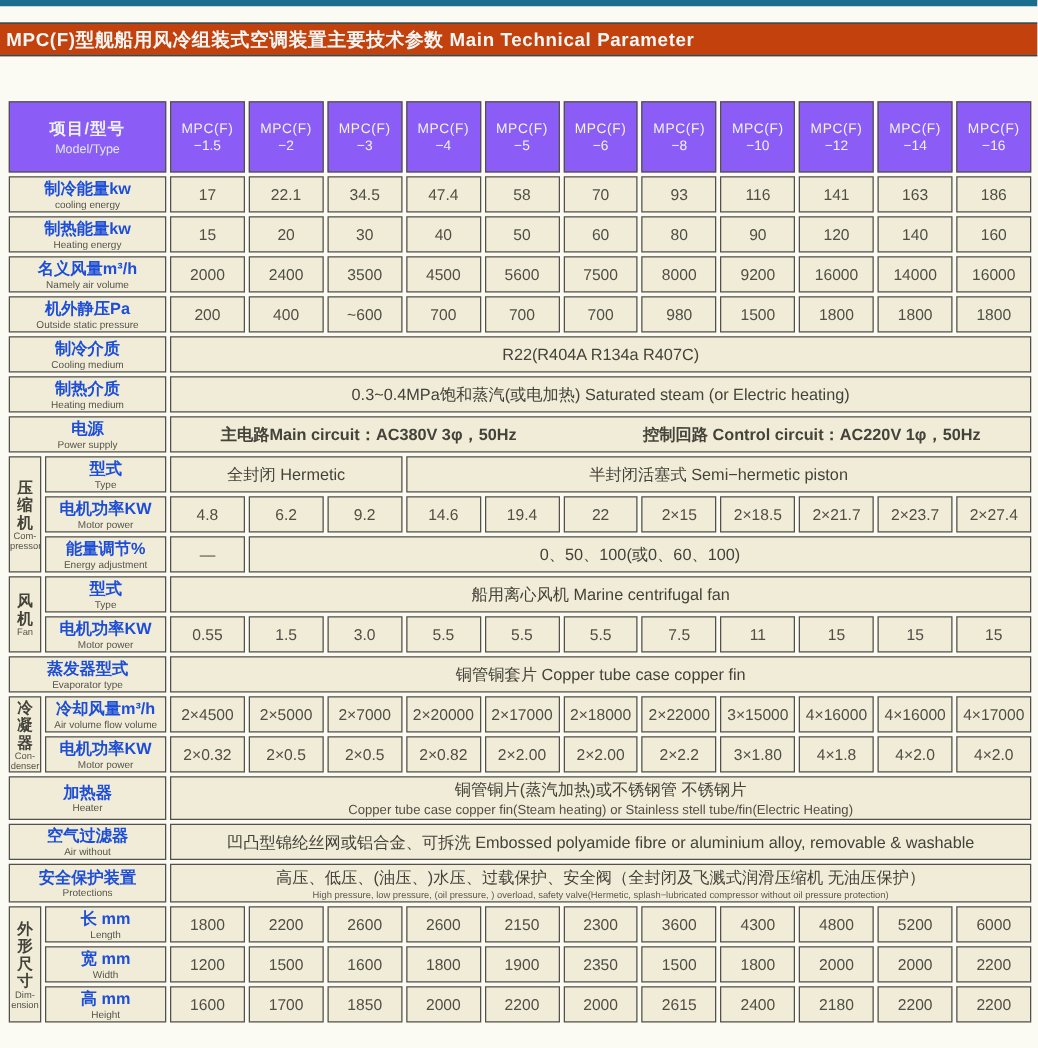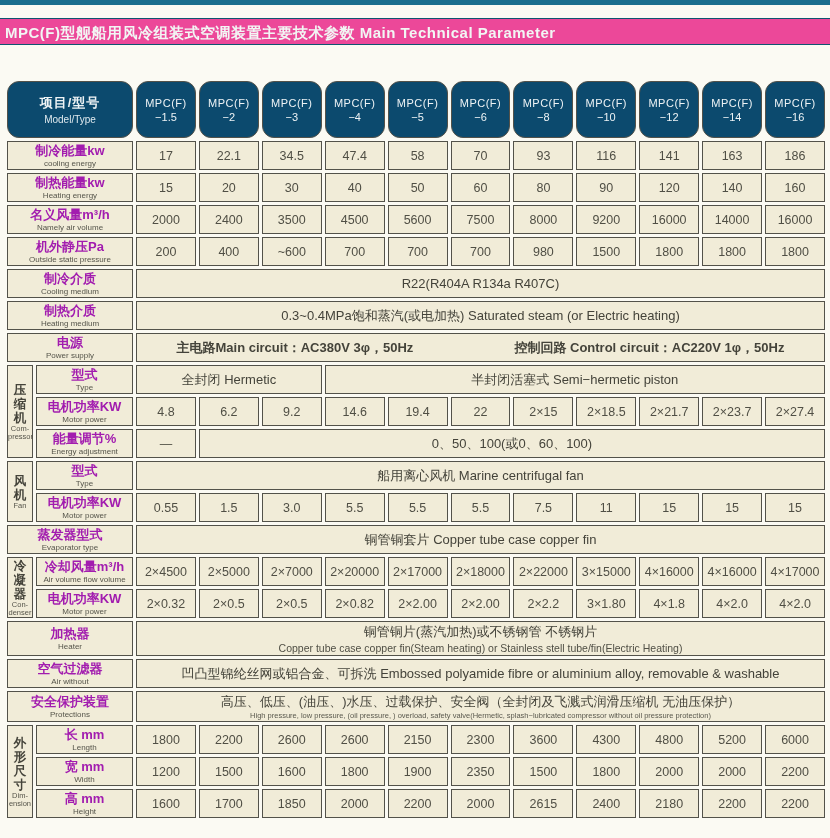--- a/index.html
+++ b/index.html
@@ -10,21 +10,21 @@
     color:#3c3b33;
     position:relative;
     overflow:hidden;
   }
   .top-strip{
     width:830px;height:5px;background:#1b6e8e;
   }
   .title-bar{
     margin-top:13px;
     width:830px;height:27px;
-    background:#ec4899;
+    background:#c2410c;
     color:#f2f6f4;
     font-size:15px;font-weight:bold;
     line-height:27px;
     padding-left:5px;
     box-sizing:border-box;
     letter-spacing:0.5px;
     white-space:nowrap;
     border-top:1px solid #0e5570;
     border-bottom:1px solid #0e5570;
   }
@@ -41,30 +41,29 @@
     border:1px solid #53524a;
     background:#f1ecd8;
     padding:1px 1px;
     text-align:center;
     vertical-align:middle;
     overflow:hidden;
   }
   tr{height:29px;}
   tr.hdr{height:57px;}
   th.model,th.corner{
-    background:#0c4a6e;
+    background:#8b5cf6;
     color:#eef3f5;
     font-weight:normal;
-    border-radius:12px;
   }
   .mline1{font-size:11px;letter-spacing:0.5px;}
   .mline2{font-size:11px;margin-top:2px;}
   .corner .lzh{font-size:13px;color:#eef3f5;font-weight:bold;letter-spacing:1px;}
   .corner .len{font-size:10px;color:#dfe9ee;margin-top:2px;}
-  td.label .lzh{font-size:13px;font-weight:bold;color:#a21caf;line-height:14px;}
+  td.label .lzh{font-size:13px;font-weight:bold;color:#1d4ed8;line-height:14px;}
   td.label .len{font-size:8px;color:#55544a;line-height:9px;margin-top:1px;}
   td.group{background:#f1ecd8;padding:0;}
   .gzh{font-size:12.5px;font-weight:bold;color:#44433a;line-height:14px;}
   .gzh span{display:block;}
   .gen{font-size:7.5px;color:#55544a;line-height:8px;}
   td.val{font-size:12.5px;color:#504f45;}
   .vtxt{font-size:13px;color:#44433a;font-weight:normal;}
   .ven{font-size:10.5px;color:#504f45;font-weight:normal;margin-top:1px;}
   .ven-sm{font-size:7.5px;color:#5a594e;font-weight:normal;margin-top:1px;line-height:8px;}
   .parts{display:flex;justify-content:space-around;align-items:center;gap:24px;}

